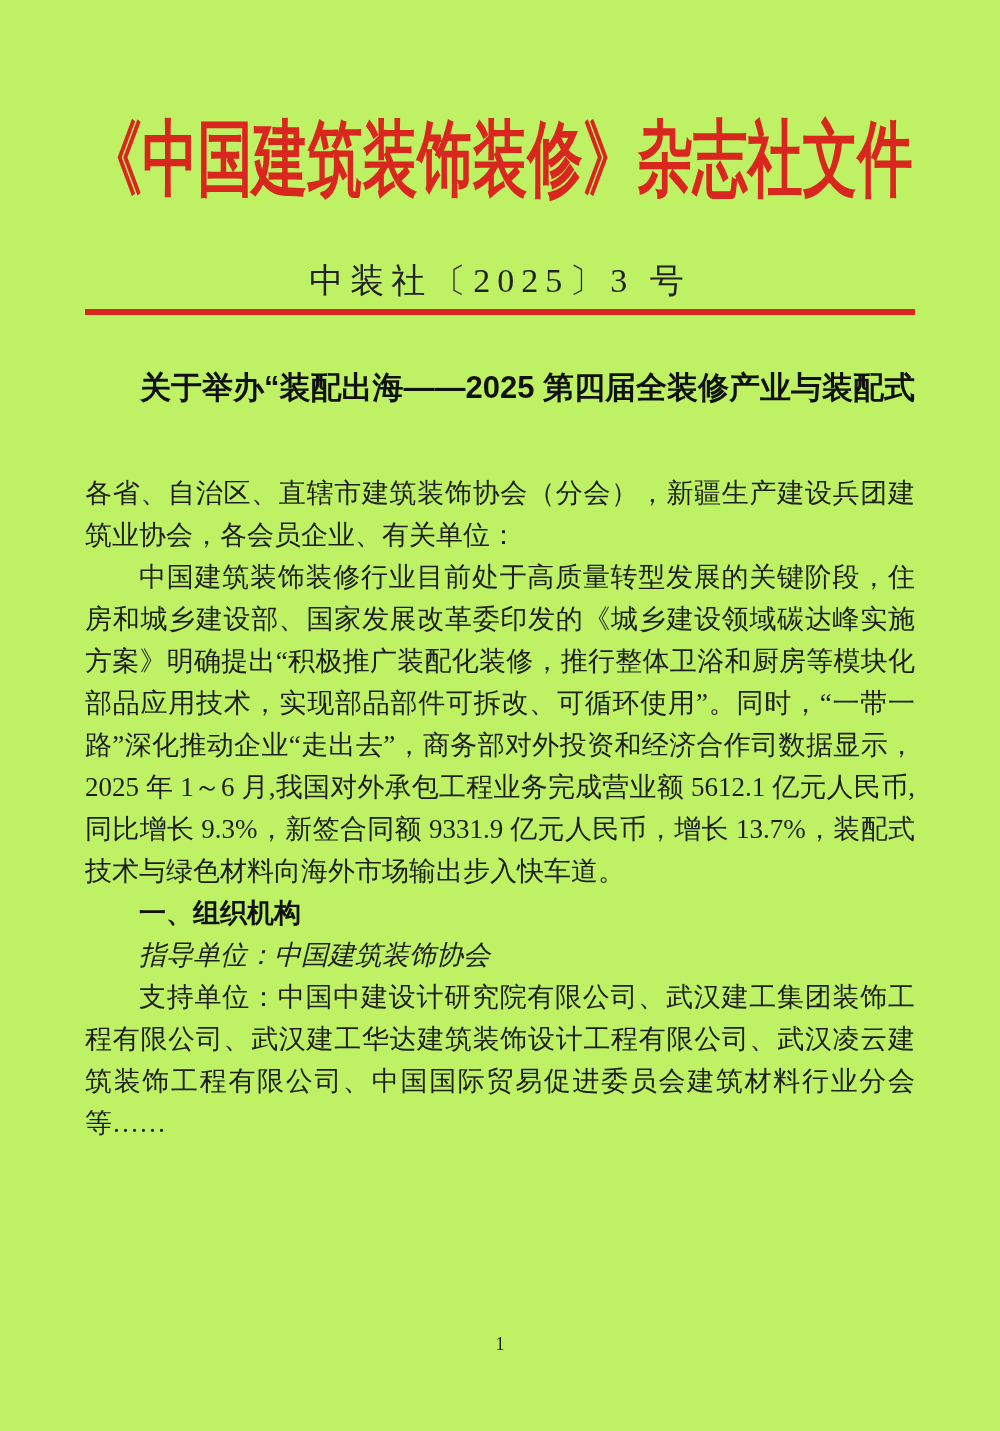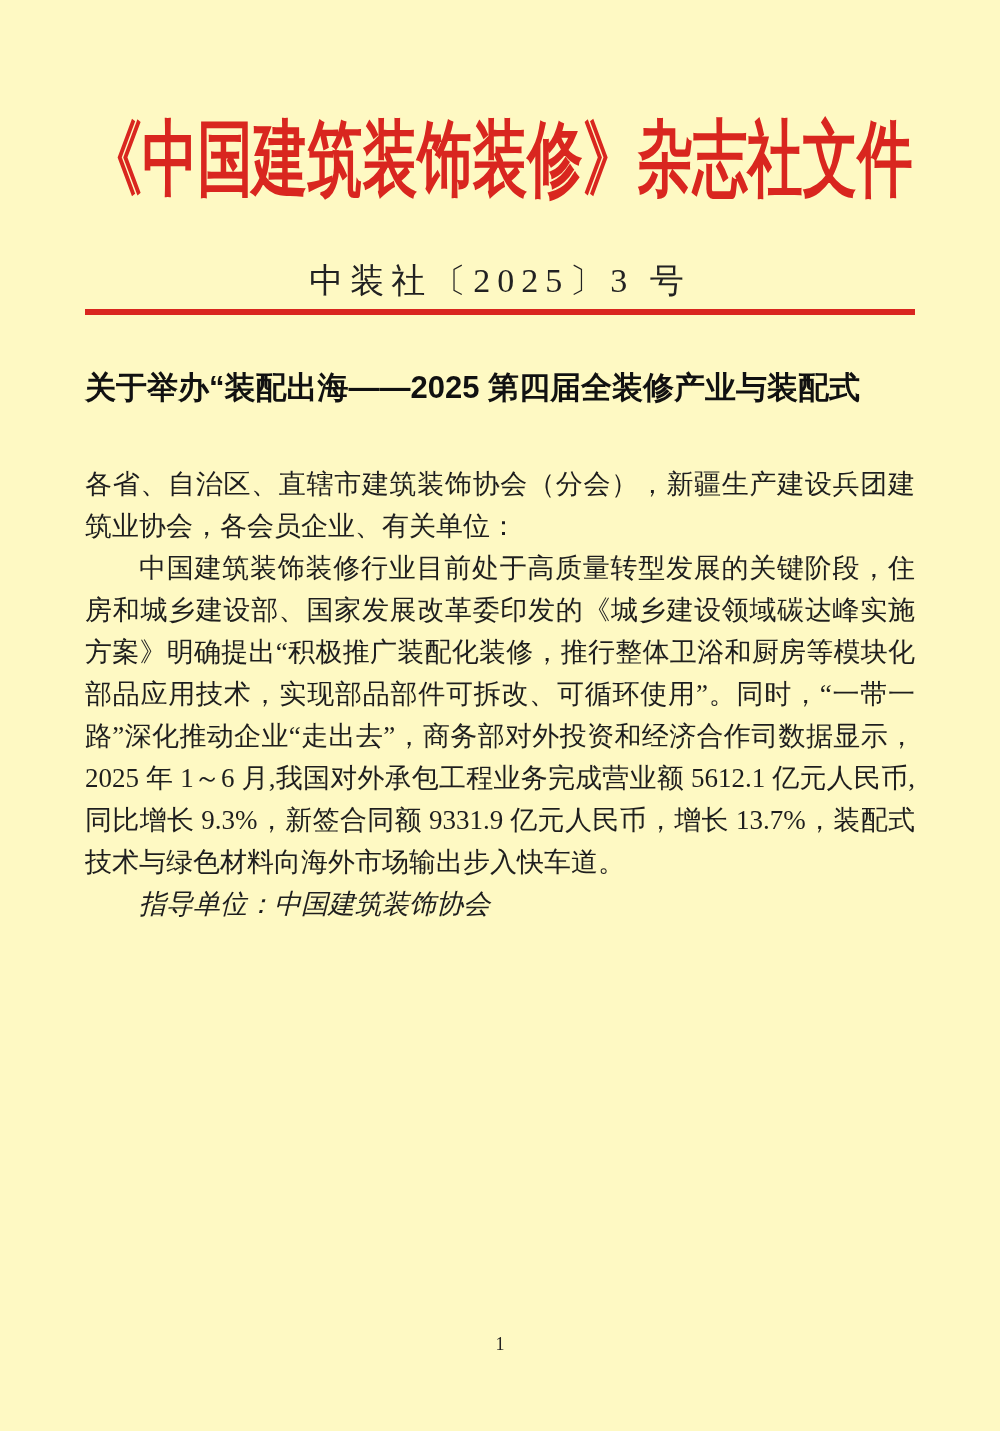--- a/index.html
+++ b/index.html
@@ -4,21 +4,21 @@
 <style>
   * { margin: 0; padding: 0; box-sizing: border-box; }
   html, body { background: #ffffff; }
   body { font-family: "Liberation Serif", serif; color: #1c1c1c; }
 
   .page {
     position: relative;
     width: 1000px;
     height: 1431px;
     margin: 0 auto;
-    background: #fef9c3;
+    background: #bef264;
     overflow: hidden;
   }
 
   
   .header-banner {
     position: absolute;
     top: 96px;
     left: 85px;
     width: 830px;
     height: 128px;
@@ -55,41 +55,41 @@
     width: 830px;
     height: 6px;
   }
 
   
   .notice-title {
     position: absolute;
     top: 366px;
     left: 85px;
     width: 830px;
-    text-align: left;
+    text-align: right;
     font-family: "Liberation Sans", sans-serif;
     font-weight: bold;
     font-size: 31px;
     line-height: 44px;
     color: #111111;
   }
 
   
   .body-content {
     position: absolute;
     top: 463px;
     left: 85px;
     width: 830px;
     font-size: 27px;
     line-height: 42px;
     text-align: justify;
     color: #1e1e1e;
   }
   .para { text-indent: 2em; }
-  .salutation { text-indent: 0; }
+  .salutation { text-indent: 0; margin-top: 9px; }
   .section-heading {
     text-indent: 2em;
     font-family: "Liberation Sans", sans-serif;
     font-weight: bold;
     color: #111111;
   }
   .org-line { text-indent: 2em; font-style: italic; }
 
   
   .page-number {
@@ -115,18 +115,20 @@
 
   <div class="red-rule" style="background-color: rgb(217, 38, 31);"></div>
 
   <div class="notice-title">
     <div>关于举办“装配出海——2025 第四届全装修产业与装配式</div>
   </div>
 
   <div class="body-content">
     <div class="para salutation">各省、自治区、直辖市建筑装饰协会（分会），新疆生产建设兵团建筑业协会，各会员企业、有关单位：</div>
     <div class="para">中国建筑装饰装修行业目前处于高质量转型发展的关键阶段，住房和城乡建设部、国家发展改革委印发的《城乡建设领域碳达峰实施方案》明确提出“积极推广装配化装修，推行整体卫浴和厨房等模块化部品应用技术，实现部品部件可拆改、可循环使用”。同时，“一带一路”深化推动企业“走出去”，商务部对外投资和经济合作司数据显示，2025 年 1～6 月,我国对外承包工程业务完成营业额 5612.1 亿元人民币,同比增长 9.3%，新签合同额 9331.9 亿元人民币，增长 13.7%，装配式技术与绿色材料向海外市场输出步入快车道。</div>
+    <div class="section-heading">一、组织机构</div>
     <div class="org-line">指导单位：中国建筑装饰协会</div>
+    <div class="para">支持单位：中国中建设计研究院有限公司、武汉建工集团装饰工程有限公司、武汉建工华达建筑装饰设计工程有限公司、武汉凌云建筑装饰工程有限公司、中国国际贸易促进委员会建筑材料行业分会等……</div>
   </div>
 
   <div class="page-number">1</div>
 
 </div>
 
 </body></html>

